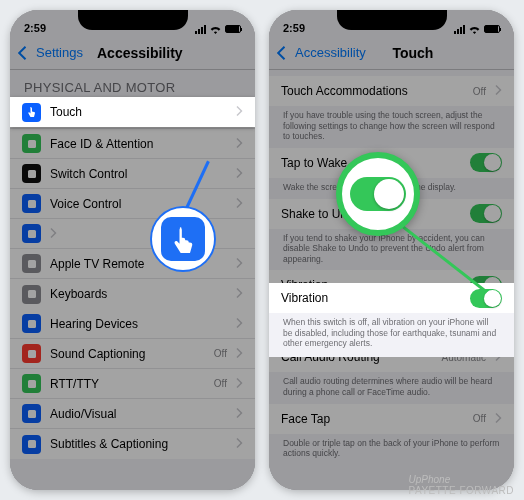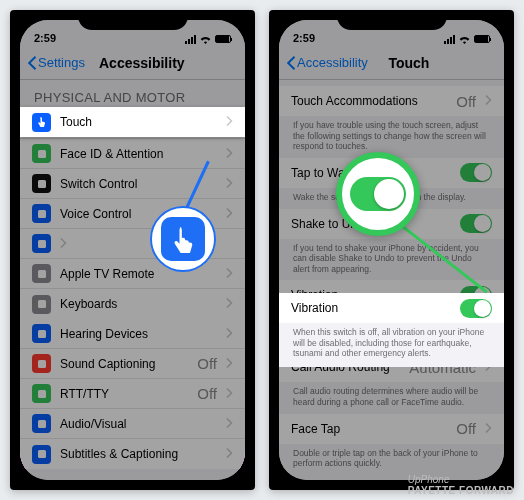--- a/index.html
+++ b/index.html
@@ -1,52 +1,52 @@
 <!DOCTYPE html>
 <html><head>
 <meta charset="utf-8">
 <style>
   *{box-sizing:border-box;margin:0;padding:0;font-family:-apple-system,Helvetica,Arial,sans-serif}
   body{background:#e9ecef;width:524px;height:500px;position:relative;overflow:hidden}
   .stage{display:flex;gap:14px;padding:10px 10px 0 10px}
-  .phone{width:245px;height:480px;background:#000;border-radius:4px;padding:10px;position:relative;box-shadow:0 2px 8px rgba(0,0,0,.25)}
+  .phone{width:245px;height:480px;background:#000;border-radius:28px;position:relative;box-shadow:0 2px 8px rgba(0,0,0,.25)}
   .phone-screen{width:100%;height:100%;background:#f2f2f7;border-radius:28px;overflow:hidden;position:relative}
   .dim{position:absolute;inset:0;background:rgba(0,0,0,.36);pointer-events:none;border-radius:28px}
   .notch{position:absolute;top:0;left:50%;transform:translateX(-50%);width:110px;height:20px;background:#000;border-radius:0 0 14px 14px;z-index:50}
   .statusbar{height:26px;display:flex;justify-content:space-between;align-items:flex-end;padding:0 14px 2px 14px;font-size:11px;font-weight:600}
   .status-right{display:flex;gap:3px;align-items:center}
   .sig{display:flex;gap:1px;align-items:flex-end}
   .sig i{display:block;width:2px;background:#000}
   .sig i:nth-child(1){height:3px}.sig i:nth-child(2){height:5px}.sig i:nth-child(3){height:7px}.sig i:nth-child(4){height:9px}
   .batt{width:16px;height:8px;border:1px solid #000;border-radius:2px;position:relative}
   .batt::after{content:"";position:absolute;right:-2px;top:2px;width:1px;height:3px;background:#000}
   .batt i{display:block;height:100%;width:90%;background:#000}
   .navbar{height:34px;display:flex;align-items:center;padding:0 6px;border-bottom:.5px solid rgba(0,0,0,.2)}
-  .back{color:#007aff;font-size:13px;display:flex;align-items:center;gap:0}
+  .back{color:#007aff;font-size:13px;display:flex;align-items:center;gap:8px}
   .back svg{width:12px;height:14px}
   .nav-title{flex:1;text-align:center;font-weight:600;font-size:14px;margin-left:-48px}
   .content{height:calc(100% - 60px);overflow:hidden}
   .group-h{font-size:13px;color:#6d6d72;letter-spacing:.3px;padding:10px 14px 4px 14px;text-transform:uppercase}
   .footer{font-size:8.5px;color:#6d6d72;padding:4px 14px 6px 14px;line-height:1.25}
   .row{background:#fff;height:30px;display:flex;align-items:center;padding:0 12px;gap:9px;border-bottom:.5px solid #e4e4e8;font-size:12px;position:relative}
   .row:last-child{border-bottom:none}
   .rows{background:#a21caf}
   .icon{width:19px;height:19px;border-radius:4px;display:flex;align-items:center;justify-content:center;flex-shrink:0}
   .icon svg{width:12px;height:12px;fill:#fff}
   .label{flex:1;color:#000}
-  .value{color:#8a8a8e;font-size:15px}
+  .value{color:#8a8a8e;font-size:10px}
   .chev svg{width:7px;height:10px}
   .toggle{width:32px;height:19px;background:#e9e9ea;border-radius:10px;position:relative;flex-shrink:0}
   .toggle i{position:absolute;width:17px;height:17px;background:#fff;border-radius:50%;top:1px;left:1px;box-shadow:0 1px 2px rgba(0,0,0,.25)}
   .toggle.on{background:#34c759}
   .toggle.on i{left:auto;right:1px}
   .spot-row{position:absolute;left:0;right:0;background:#fff;display:flex;align-items:center;padding:0 12px;gap:9px;font-size:12px;height:30px}
   
   .wm{position:absolute;bottom:4px;right:10px;font-size:10px;color:#bdbdbd;font-style:italic;line-height:1.1}
-  .wm b{font-weight:700;font-style:normal;letter-spacing:.5px;display:block}
+  .wm b{font-weight:400;font-style:normal;letter-spacing:.5px;display:block}
   
   .bigcircle{position:absolute;border-radius:50%;z-index:70;pointer-events:none}
   .callout-blue{width:62px;height:62px;border:5px solid #fff;background:#fff;border-radius:50%;display:flex;align-items:center;justify-content:center;box-shadow:0 0 0 2px #1e6ff5}
   .callout-blue .inner{width:44px;height:44px;background:#1e6ff5;border-radius:10px;display:flex;align-items:center;justify-content:center}
   .callout-blue svg{width:28px;height:28px;fill:#fff}
   .callout-green{width:84px;height:84px;border-radius:50%;background:#fff;border:6px solid #34c759;display:flex;align-items:center;justify-content:center;box-shadow:0 2px 10px rgba(0,0,0,.3)}
   .big-toggle{width:56px;height:34px;background:#34c759;border-radius:18px;position:relative}
   .big-toggle i{position:absolute;width:30px;height:30px;background:#fff;border-radius:50%;top:2px;right:2px;box-shadow:0 1px 3px rgba(0,0,0,.3)}
   .line{position:absolute;background:#1e6ff5;height:3px;transform-origin:left center;z-index:65;pointer-events:none}
   .line.green{background:#34c759}

